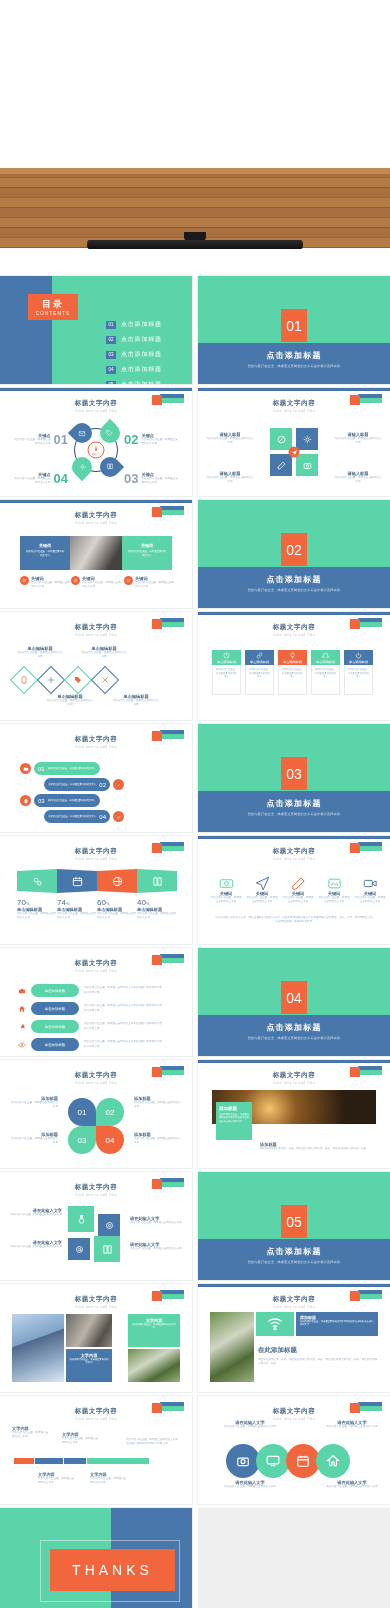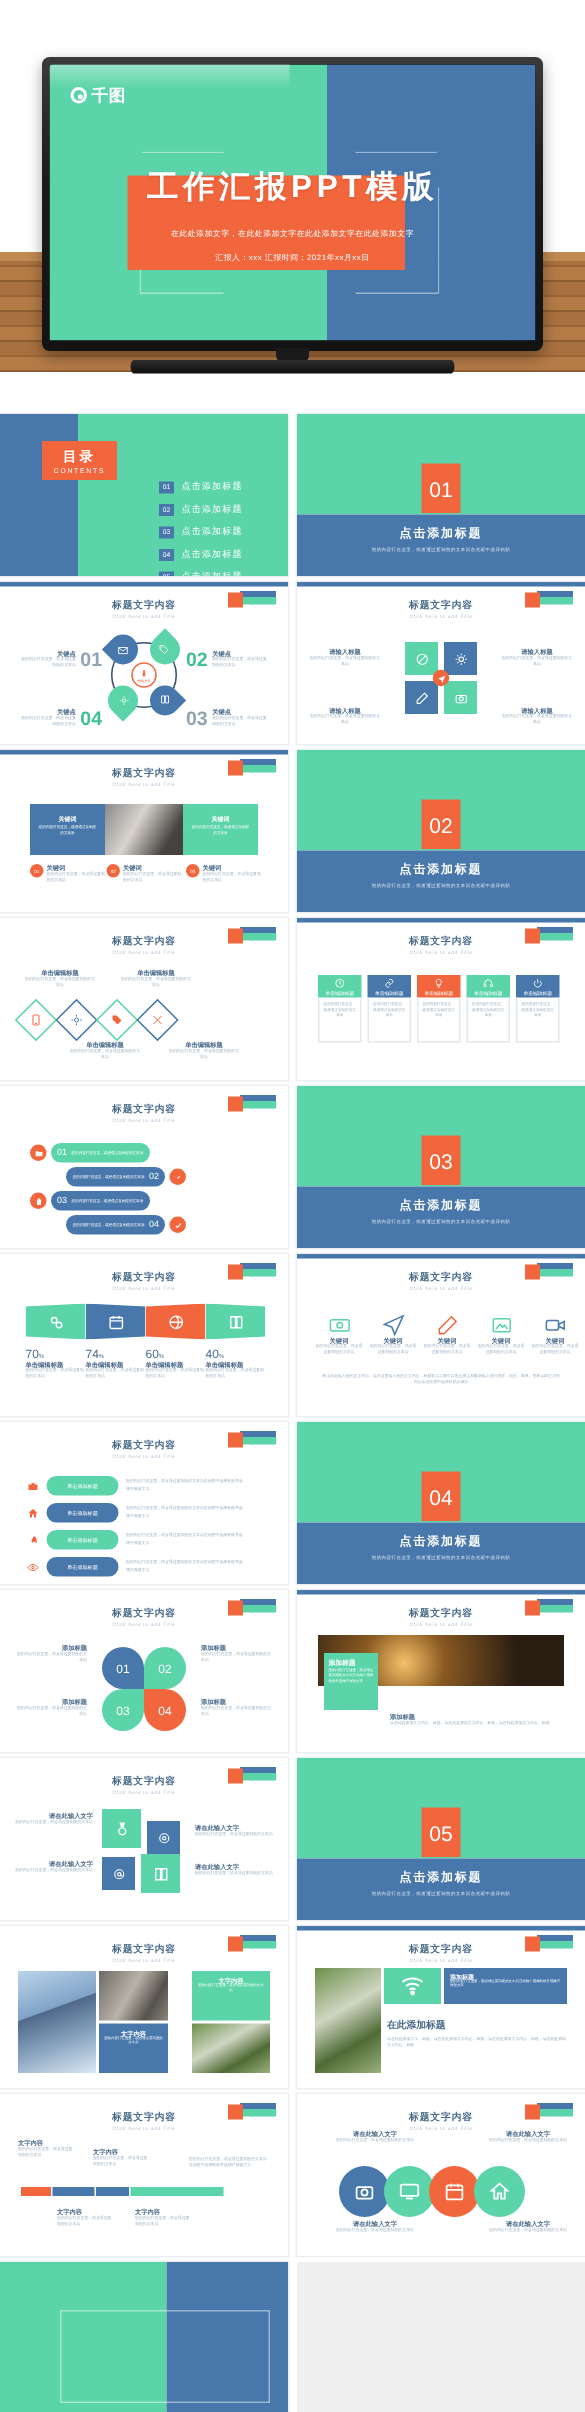--- a/index.html
+++ b/index.html
@@ -168,38 +168,20 @@
     display:flex;align-items:center;justify-content:center;z-index:3; }
   .th-band span{ color:#fff; font-size:14px; letter-spacing:4px; }
   .th-frame{ position:absolute;left:40px;top:32px;width:140px;height:62px;
     border:1px solid rgba(255,255,255,.45); z-index:2; }
 </style>
 </head>
 <body>
 
 <div class="hero">
   <div class="wood"></div>
-  <div class="tv-outer">
-    <div class="tv-glare"></div>
-    <div class="tv-screen">
-      <div class="cover">
-        <div class="half-g"></div>
-        <div class="half-b"></div>
-        <div class="logo">
-          <span class="logo-mark"></span>
-          <span>千图</span>
-        </div>
-        <div class="frame"></div>
-        <div class="orange-band"></div>
-        <div class="cover-title">工作汇报PPT模版</div>
-        <div class="cover-sub">在此处添加文字，在此处添加文字在此处添加文字在此处添加文字</div>
-        <div class="cover-meta">汇报人：xxx 汇报时间：2021年xx月xx日</div>
-      </div>
-    </div>
-  </div>
   <div class="tv-stand-neck"></div>
   <div class="tv-stand-base"></div>
 </div>
 
 <div class="grid">
 
   <div class="slide">
     <div class="toc-left"></div>
     <div class="toc-right"></div>
     <div class="toc-tag">
@@ -1008,17 +990,20 @@
     <div style="position:absolute;right:12px;top:84px;width:52px;text-align:center;">
       <div class="lbl">请在此输入文字</div>
       <div class="blurb">您的内容打在这里，或者通过复制您的文本后</div>
     </div>
   </div>
 
   <div class="slide">
     <div class="th-g"></div>
     <div class="th-b"></div>
     <div class="th-frame"></div>
+    <div class="th-band">
+      <span>THANKS</span>
+    </div>
   </div>
 
   <div class="slide blank"></div>
 
 </div>
 
 </body></html>

